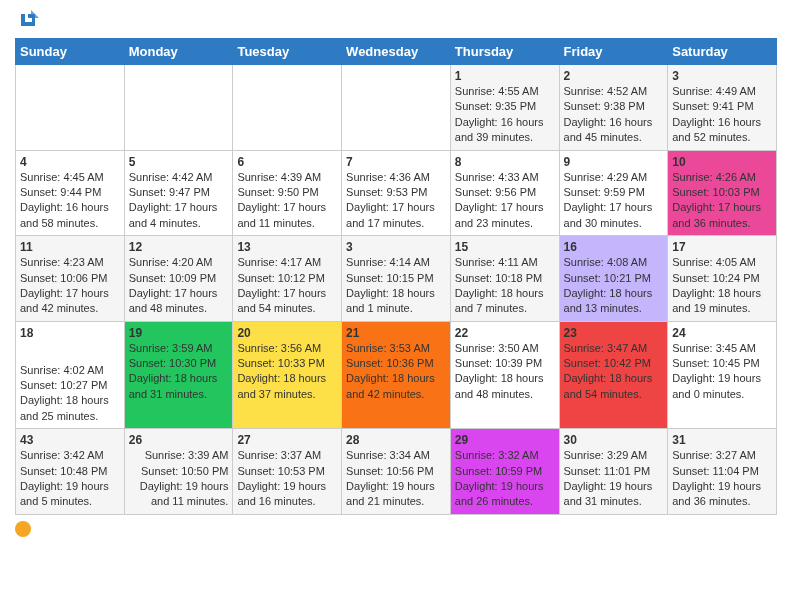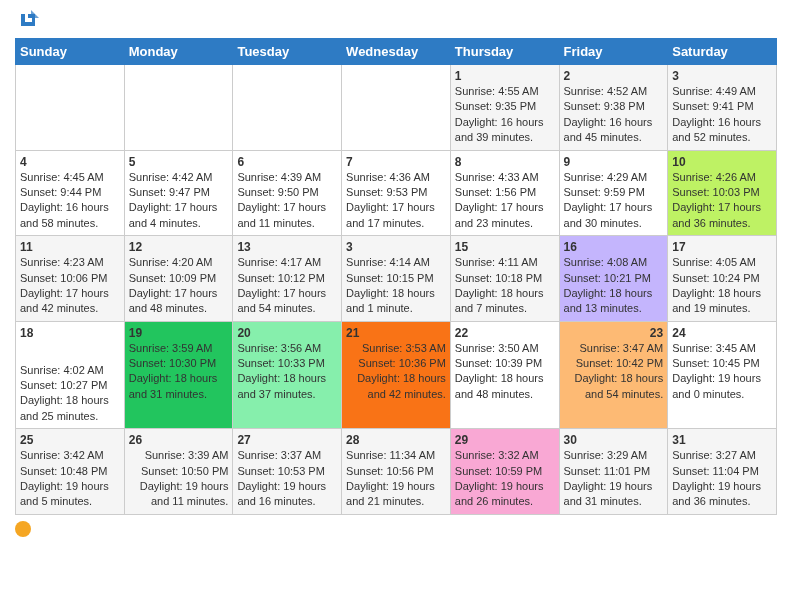--- a/index.html
+++ b/index.html
@@ -200,32 +200,32 @@
         <td style="background: rgb(255, 255, 255);">
           <span class="day-number">7</span>
           <div class="day-info" style="white-space: pre-line;">Sunrise: 4:36 AM
 Sunset: 9:53 PM
 Daylight: 17 hours
 and 17 minutes.</div>
         </td>
         <td style="background: rgb(255, 255, 255);">
           <span class="day-number">8</span>
           <div class="day-info" style="white-space: pre-line;">Sunrise: 4:33 AM
-Sunset: 1:56 PM
+Sunset: 9:56 PM
 Daylight: 17 hours
 and 23 minutes.</div>
         </td>
         <td style="background: rgb(255, 255, 255);">
           <span class="day-number">9</span>
           <div class="day-info" style="white-space: pre-line;">Sunrise: 4:29 AM
 Sunset: 9:59 PM
 Daylight: 17 hours
 and 30 minutes.</div>
         </td>
-        <td style="background: #bef264;">
+        <td style="background: #ec4899;">
           <span class="day-number">10</span>
           <div class="day-info" style="white-space: pre-line;">Sunrise: 4:26 AM
 Sunset: 10:03 PM
 Daylight: 17 hours
 and 36 minutes.</div>
         </td>
       </tr>
       <tr>
         <td style="background: rgb(245, 245, 245);">
           <span class="day-number">11</span>
@@ -285,59 +285,59 @@
 Daylight: 18 hours
 and 25 minutes.</div>
         </td>
         <td style="background: #22c55e;">
           <span class="day-number">19</span>
           <div class="day-info" style="white-space: pre-line;">Sunrise: 3:59 AM
 Sunset: 10:30 PM
 Daylight: 18 hours
 and 31 minutes.</div>
         </td>
-        <td style="background: #86efac; margin-left: 48px;">
+        <td style="background: #fde047; margin-left: 48px;">
           <span class="day-number">20</span>
           <div class="day-info" style="white-space: pre-line;">Sunrise: 3:56 AM
 Sunset: 10:33 PM
 Daylight: 18 hours
 and 37 minutes.</div>
         </td>
         <td style="background: #f97316;">
           <span class="day-number">21</span>
-          <div class="day-info" style="white-space: pre-line; text-align: right;">Sunrise: 3:53 AM
+          <div class="day-info" style="white-space: pre-line;">Sunrise: 3:53 AM
 Sunset: 10:36 PM
 Daylight: 18 hours
 and 42 minutes.</div>
         </td>
         <td style="background: rgb(255, 255, 255);">
           <span class="day-number">22</span>
           <div class="day-info" style="white-space: pre-line;">Sunrise: 3:50 AM
 Sunset: 10:39 PM
 Daylight: 18 hours
 and 48 minutes.</div>
         </td>
-        <td style="background: #fdba74; text-align: right;">
+        <td style="background: #ef4444;">
           <span class="day-number">23</span>
           <div class="day-info" style="white-space: pre-line;">Sunrise: 3:47 AM
 Sunset: 10:42 PM
 Daylight: 18 hours
 and 54 minutes.</div>
         </td>
         <td style="background: rgb(255, 255, 255);">
           <span class="day-number">24</span>
           <div class="day-info" style="white-space: pre-line;">Sunrise: 3:45 AM
 Sunset: 10:45 PM
 Daylight: 19 hours
 and 0 minutes.</div>
         </td>
       </tr>
       <tr>
         <td style="background: rgb(245, 245, 245);">
-          <span class="day-number">25</span>
+          <span class="day-number">43</span>
           <div class="day-info" style="white-space: pre-line;">Sunrise: 3:42 AM
 Sunset: 10:48 PM
 Daylight: 19 hours
 and 5 minutes.</div>
         </td>
         <td style="background: rgb(245, 245, 245);">
           <span class="day-number">26</span>
           <div class="day-info" style="white-space: pre-line; text-align: right;">Sunrise: 3:39 AM
 Sunset: 10:50 PM
 Daylight: 19 hours
@@ -345,26 +345,26 @@
         </td>
         <td style="background: rgb(245, 245, 245);">
           <span class="day-number">27</span>
           <div class="day-info" style="white-space: pre-line;">Sunrise: 3:37 AM
 Sunset: 10:53 PM
 Daylight: 19 hours
 and 16 minutes.</div>
         </td>
         <td style="background: rgb(245, 245, 245);">
           <span class="day-number">28</span>
-          <div class="day-info" style="white-space: pre-line;">Sunrise: 11:34 AM
+          <div class="day-info" style="white-space: pre-line;">Sunrise: 3:34 AM
 Sunset: 10:56 PM
 Daylight: 19 hours
 and 21 minutes.</div>
         </td>
-        <td style="background: #f9a8d4;">
+        <td style="background: #d946ef;">
           <span class="day-number">29</span>
           <div class="day-info" style="white-space: pre-line;">Sunrise: 3:32 AM
 Sunset: 10:59 PM
 Daylight: 19 hours
 and 26 minutes.</div>
         </td>
         <td style="background: rgb(245, 245, 245);">
           <span class="day-number">30</span>
           <div class="day-info" style="white-space: pre-line;">Sunrise: 3:29 AM
 Sunset: 11:01 PM

